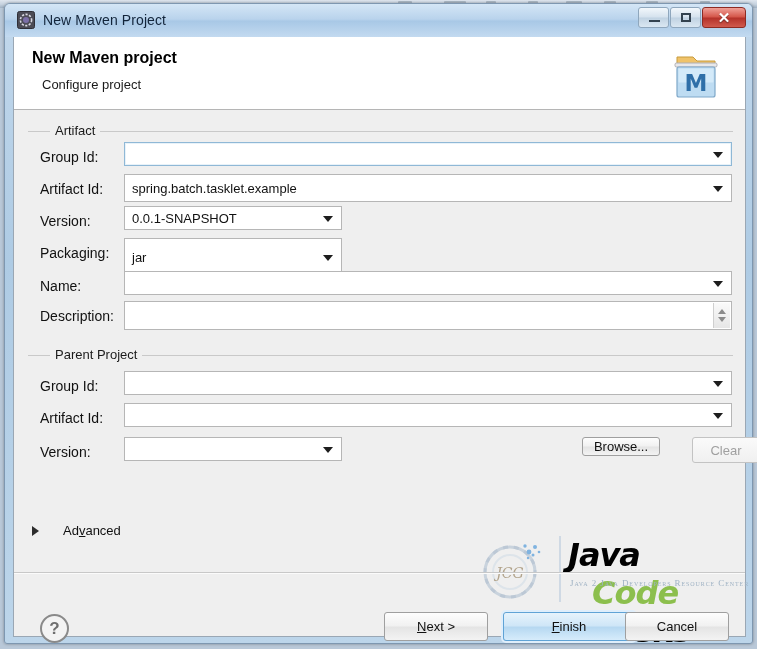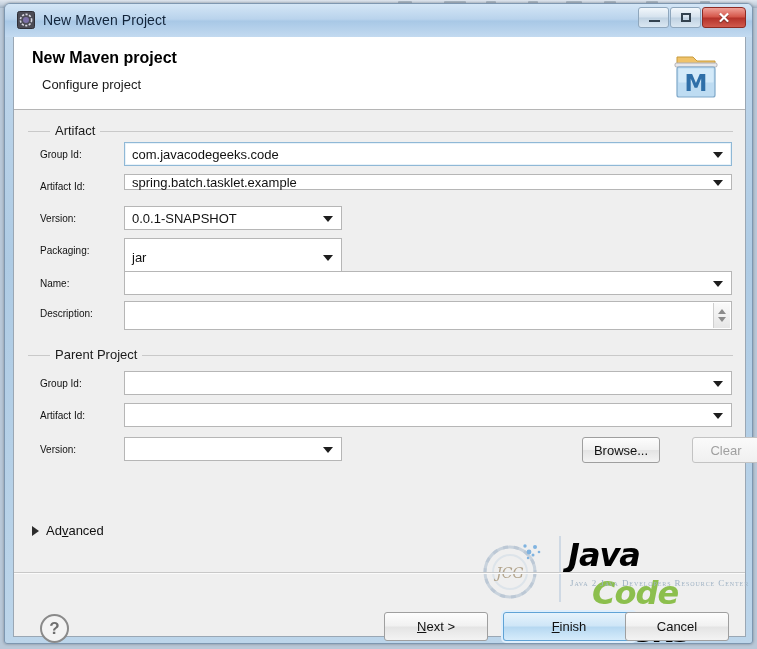--- a/index.html
+++ b/index.html
@@ -91,21 +91,21 @@
     position:absolute;left:0;top:8px;width:100%;height:0;
     border-top:1px solid #c9c9c9;box-sizing:border-box;
   }
   .group .glabel{
     position:absolute;left:10px;top:0;background:#efefef;padding:0 5px;
     font-size:13px;color:#1a1a1a;margin-left:12px;
   }
 
   .fieldrow{position:absolute;}
   .flabel{
-    position:absolute;font-size:10px;color:#111;white-space:nowrap;
+    position:absolute;font-size:14px;color:#111;white-space:nowrap;
   }
   .fbox{
     position:absolute;box-sizing:border-box;
     background:#fff;border:1px solid #b6b6b6;
     font-size:13px;color:#111;
   }
   .fbox.focus{border:1px solid #8fb8d6;box-shadow:inset 0 0 0 1px #e8f2f9;}
   .fbox .val{position:absolute;left:7px;top:50%;transform:translateY(-50%);white-space:nowrap;}
   .arrow{
     position:absolute;right:8px;top:50%;margin-top:-2px;
@@ -135,21 +135,21 @@
   .btn.disabled{color:#a0a0a0;border-color:#c3c3c3;
     background:linear-gradient(180deg,#fafafa,#f0f0f0);}
   .btn.default{
     background:linear-gradient(180deg,#e6f3fc 0%,#cfe6f7 47%,#b6d8f1 53%,#d6ecfb 100%);
     border:1px solid #5fa3d6;
     box-shadow:0 0 0 2px #dfeefb;
   }
   .mn{text-decoration:underline;}
 
   
-  .advanced{position:absolute;left:18px;top:486px;display:flex;align-items:center;gap:7px;}
+  .advanced{position:absolute;left:18px;top:486px;display:flex;align-items:center;gap:24px;}
   .twisty{
     width:0;height:0;border-top:5px solid transparent;border-bottom:5px solid transparent;
     border-left:7px solid #2c2c2c;
   }
   .adv-label{font-size:13px;color:#111;}
 
   
   .sep{
     position:absolute;left:0;top:535px;width:100%;height:1px;background:#c8c8c8;
   }
@@ -233,28 +233,27 @@
     </div>
 
     <div class="group" style="left:14px;top:86px;width:705px;height:215px;">
       <div class="gline"></div>
       <div class="glabel">Artifact</div>
     </div>
 
     <div class="fieldrow">
       <span class="flabel" style="left:26px;top:112px;">Group Id:</span>
       <div class="fbox focus" style="left:110px;top:105px;width:608px;height:24px;">
-        <span class="val">com.javacodegeeks.code</span>
         <span class="arrow"></span>
       </div>
     </div>
 
     <div class="fieldrow">
       <span class="flabel" style="left:26px;top:144px;">Artifact Id:</span>
-      <div class="fbox" style="left:110px;top:137px;width:608px;height:16px;">
+      <div class="fbox" style="left:110px;top:137px;width:608px;height:28px;">
         <span class="val">spring.batch.tasklet.example</span>
         <span class="arrow"></span>
       </div>
     </div>
 
     <div class="fieldrow">
       <span class="flabel" style="left:26px;top:176px;">Version:</span>
       <div class="fbox" style="left:110px;top:169px;width:218px;height:24px;">
         <span class="val">0.0.1-SNAPSHOT</span>
         <span class="arrow"></span>
@@ -310,21 +309,21 @@
     </div>
 
     <div class="fieldrow">
       <span class="flabel" style="left:26px;top:407px;">Version:</span>
       <div class="fbox" style="left:110px;top:400px;width:218px;height:24px;">
         <span class="val"></span>
         <span class="arrow"></span>
       </div>
     </div>
 
-    <div class="btn" style="left:568px;top:400px;width:78px;height:26px;">
+    <div class="btn" style="left:568px;top:400px;width:78px;height:19px;">
       <span>Browse...</span>
     </div>
     <div class="btn disabled" style="left:678px;top:400px;width:68px;height:26px;">
       <span>Clear</span>
     </div>
 
     <div class="advanced">
       <span class="twisty"></span>
       <span class="adv-label"><span>Ad</span><span class="mn">v</span><span>anced</span></span>
     </div>

